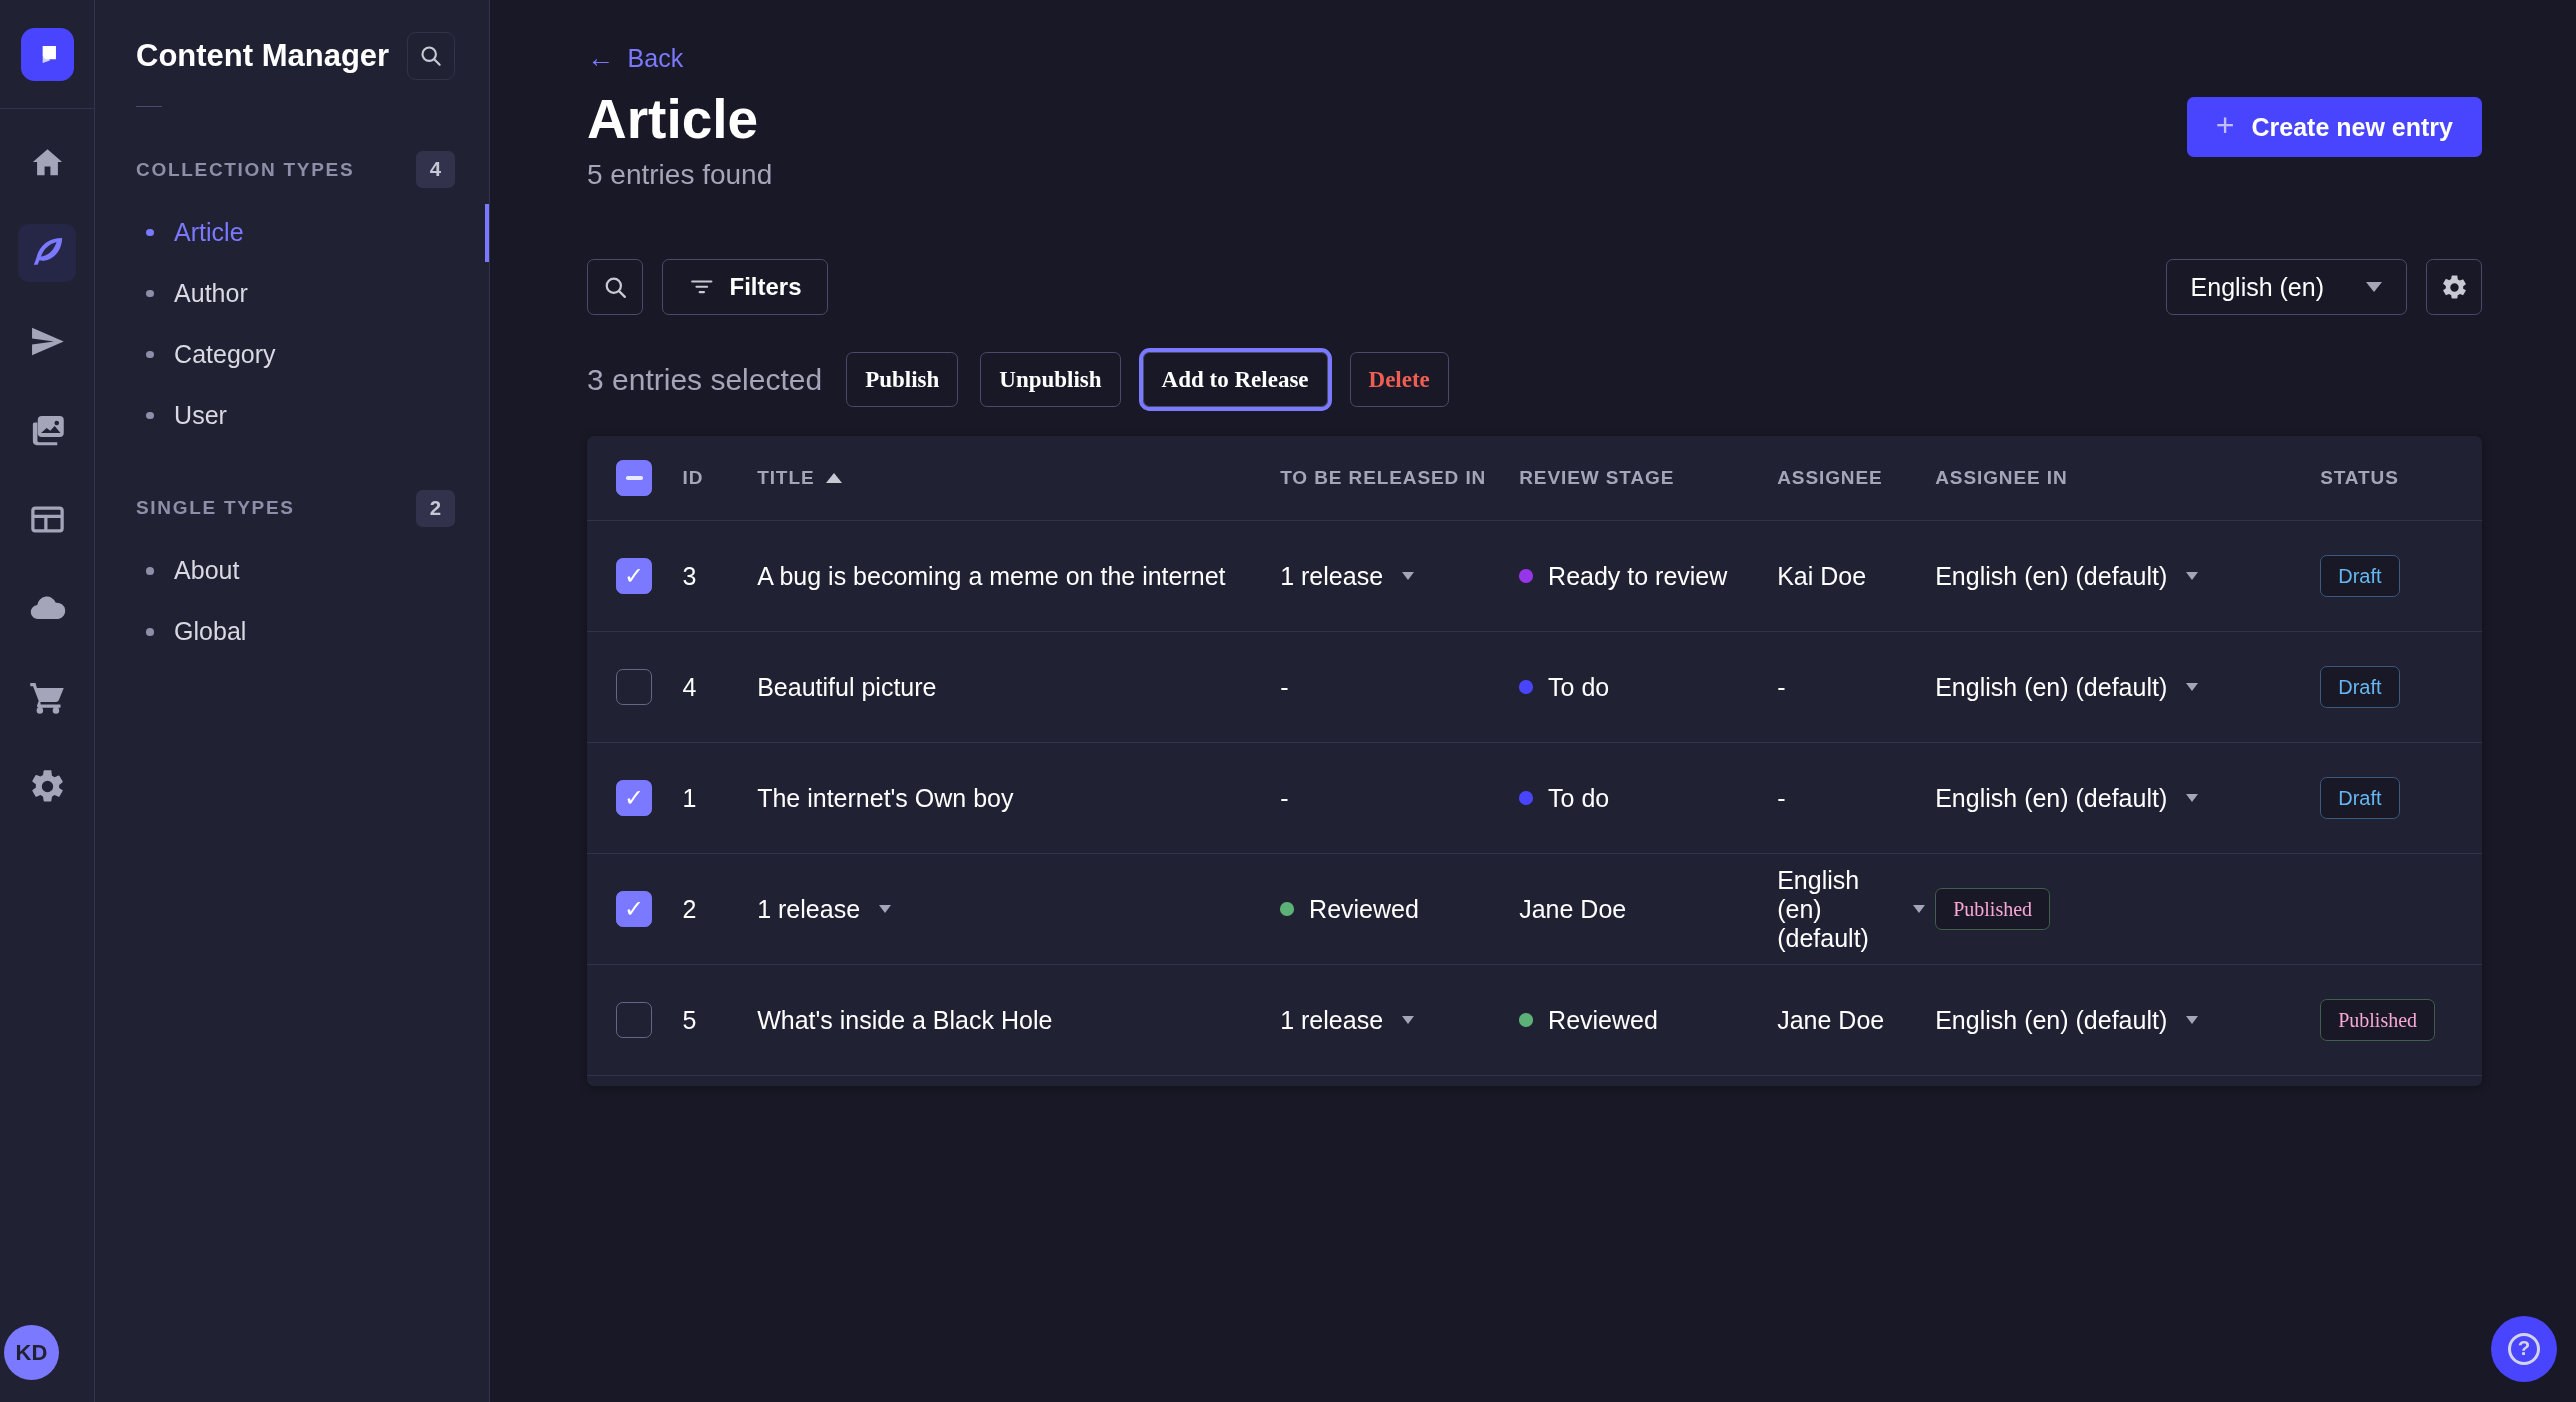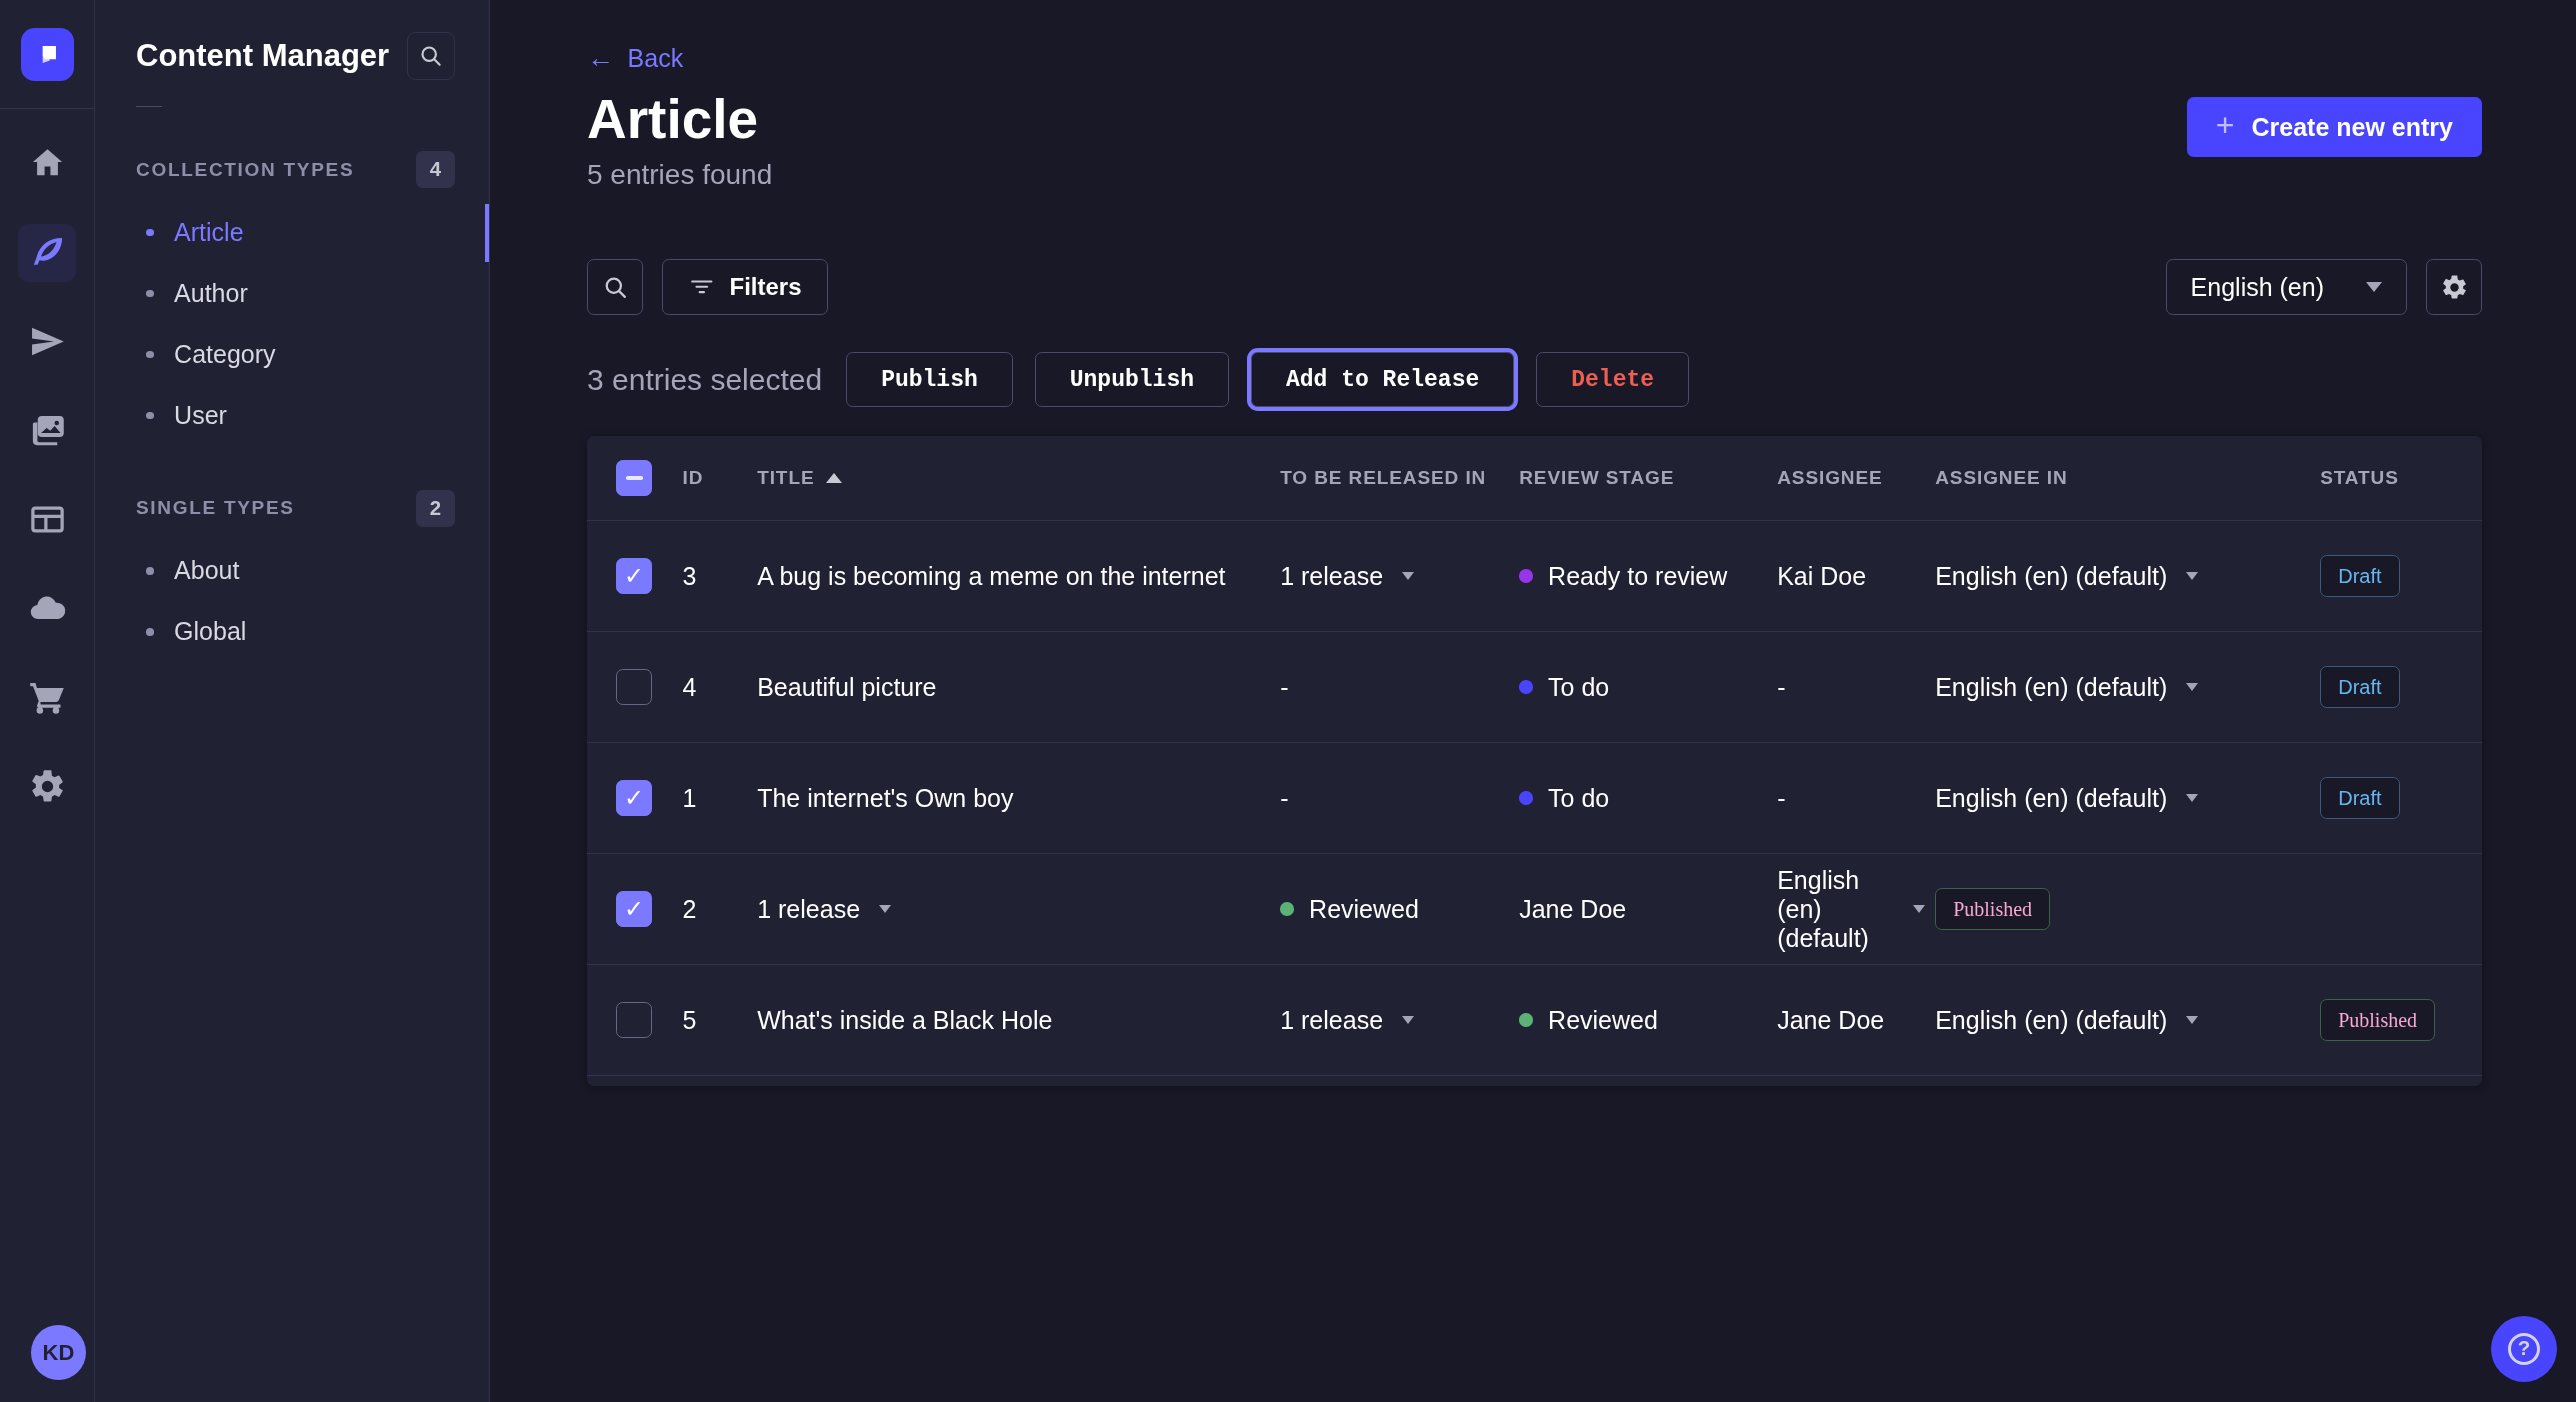--- a/index.html
+++ b/index.html
@@ -34,21 +34,21 @@
     gap:31px; margin-top:25.6px;
   }
   .rail-btn {
     width:58px; height:58px; border-radius:10.2px;
     display:flex; align-items:center; justify-content:center;
   }
   .rail-btn svg { width:39px; height:39px; fill:#a5a5ba; }
   .rail-btn.active { background:#262647; }
   .rail-btn.active svg { fill:#7b79ff; }
   .rail-avatar {
-    position:absolute; bottom:22px; left:31px;
+    position:absolute; bottom:22px; left:4px;
     width:55px; height:55px; border-radius:50%;
     background:#7b79ff; color:#212134;
     font-size:22px; font-weight:bold;
     display:flex; align-items:center; justify-content:center;
   }
   
   .subnav {
     width:395px; height:100%;
     background:#212134;
     border-right:0.9px solid #32324d;
@@ -157,23 +157,23 @@
   }
   .sort-asc {
     width:0; height:0;
     border-left:8.5px solid transparent; border-right:8.5px solid transparent;
     border-bottom:10.2px solid #c9c9d4; margin-left:12px;
   }
   
   .actions-row { margin-top:37px; display:flex; align-items:center; }
   .selected-text { font-size:30px; color:#a5a5ba; margin-right:24px; }
   .action-btn {
-    height:55px; padding:0 34px; border-radius:6.8px;
+    height:55px; padding:0 18px; border-radius:6.8px;
     border:0.9px solid #4a4a6a; background:transparent;
-    color:#ffffff; font-size:23px; font-weight:bold; font-family:Liberation Mono, monospace;
+    color:#ffffff; font-size:23px; font-weight:bold; font-family:Liberation Serif, serif;
     cursor:pointer; margin-right:22px;
   }
   .action-btn.focused { outline:4.3px solid #7b79ff; outline-offset:0.9px; }
   .action-btn.danger { color:#ee5e52; margin-right:0; }
   
   .table-card {
     margin-top:29px; background:#212134; border-radius:6.8px;
     box-shadow:0 1.7px 8.5px rgba(0,0,0,0.25);
     padding-bottom:10.2px;
   }

